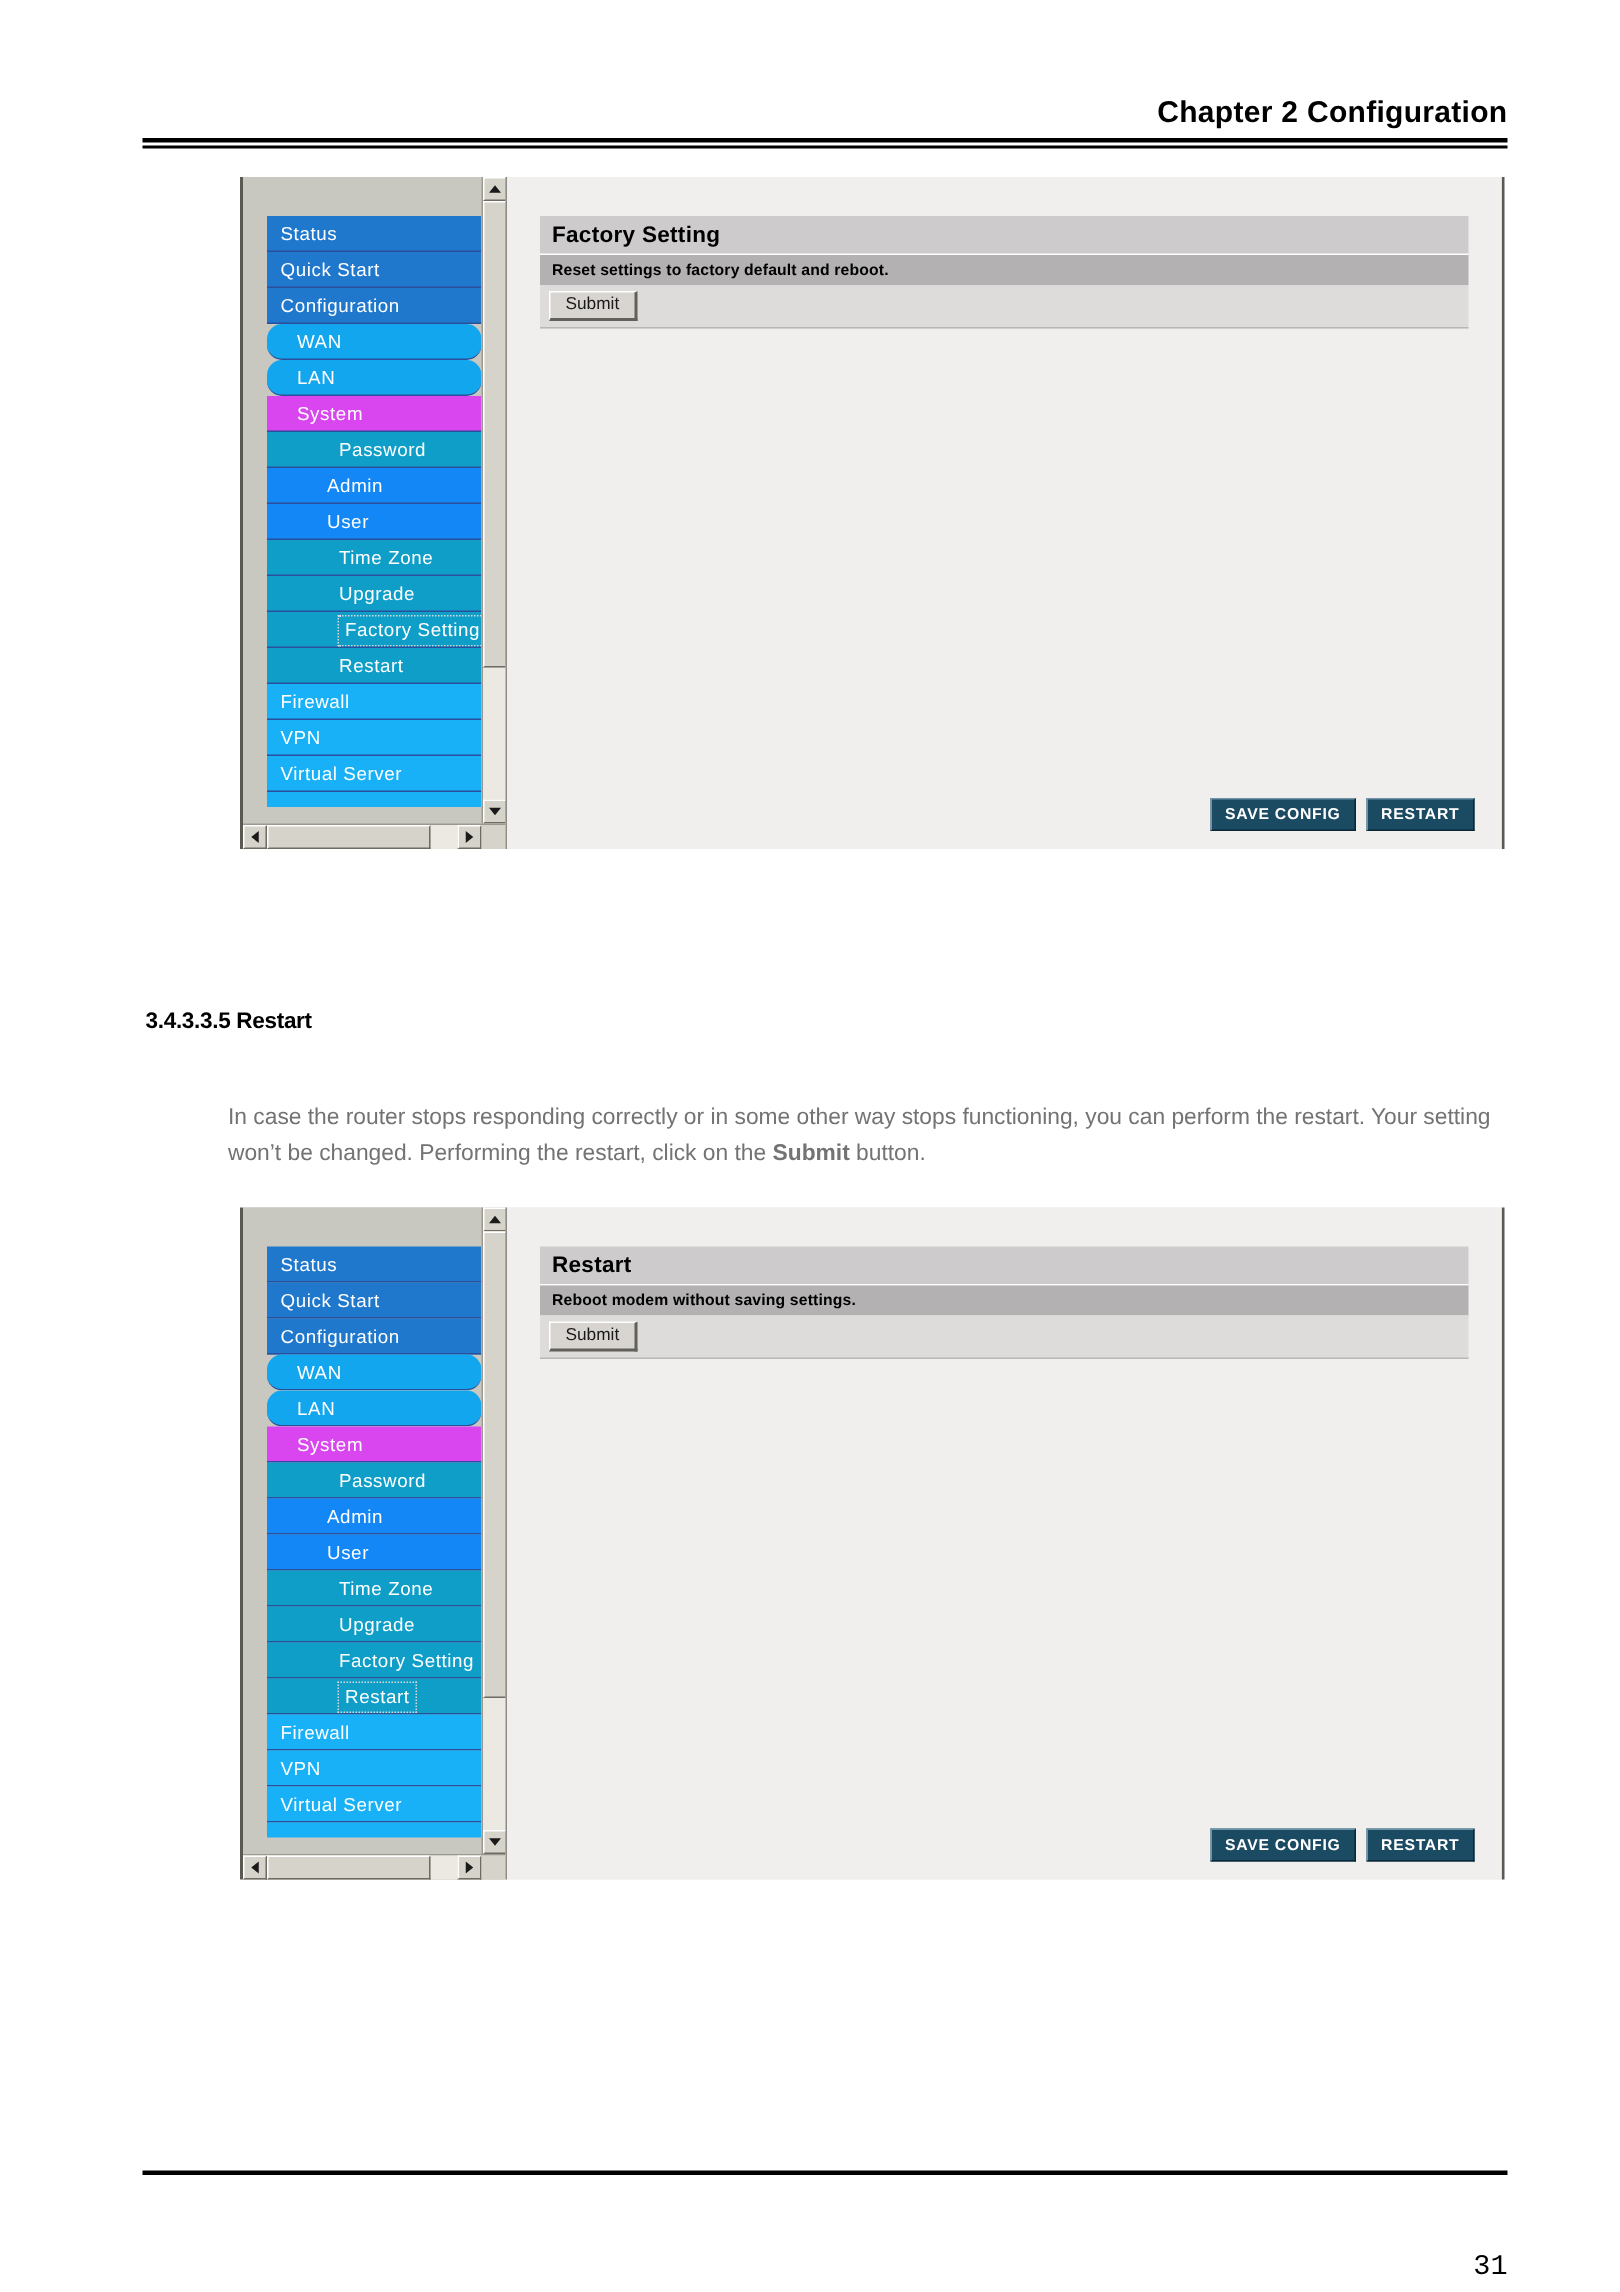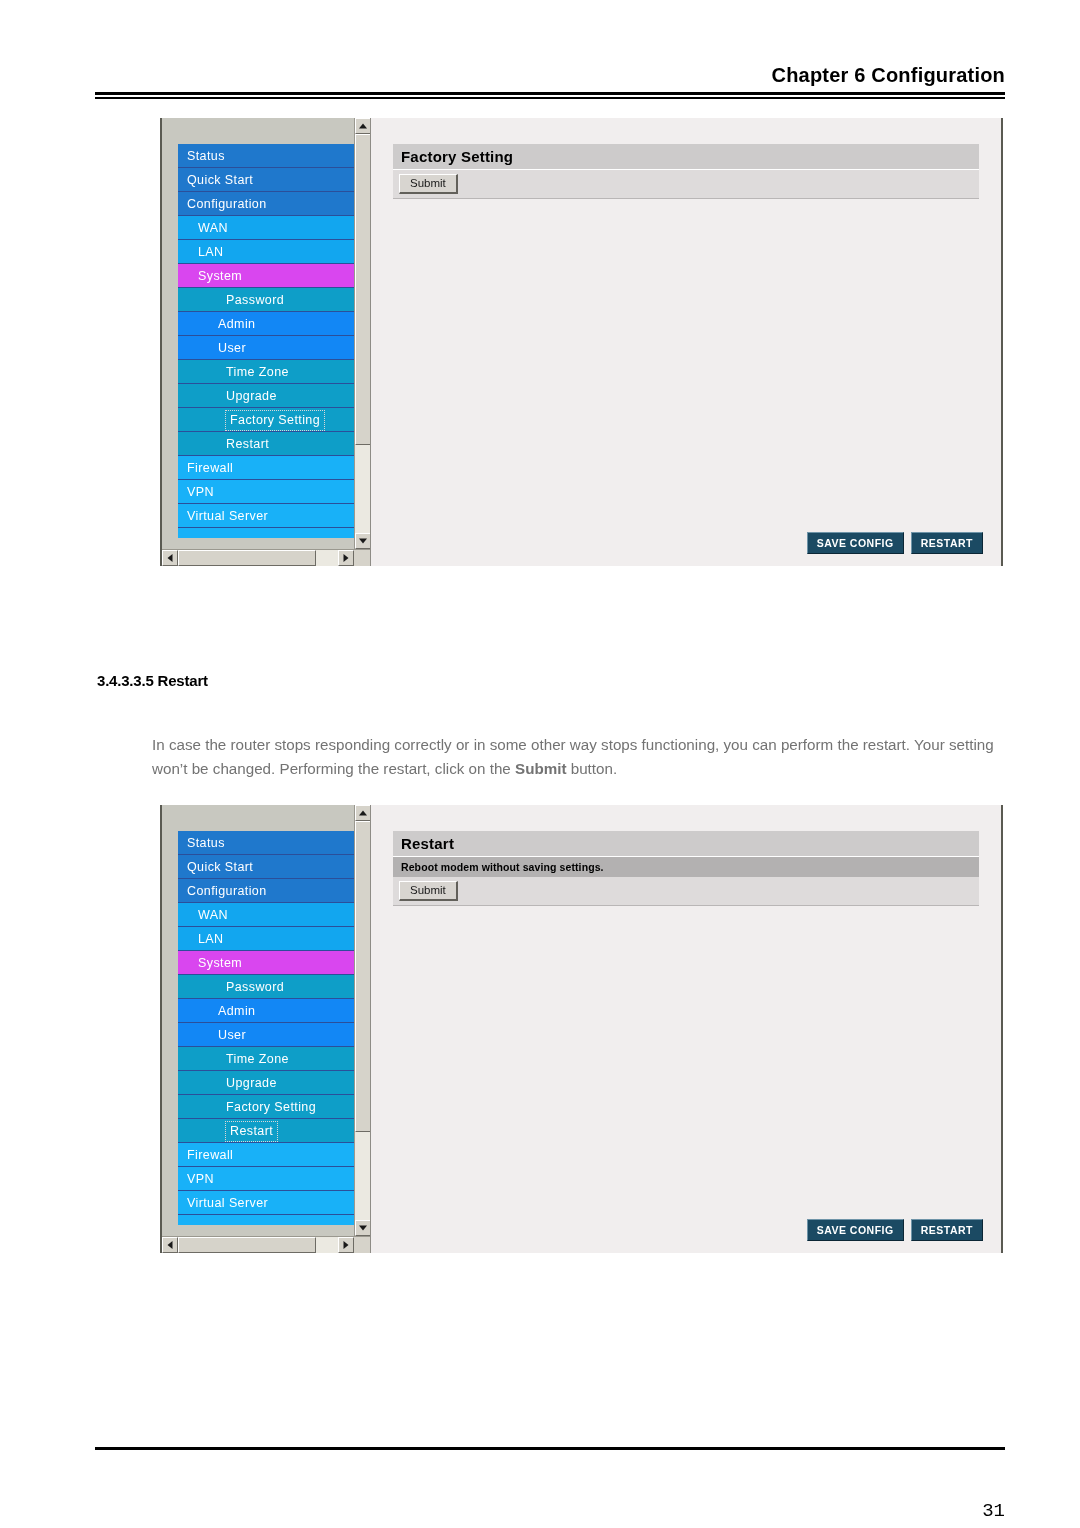--- a/index.html
+++ b/index.html
@@ -52,21 +52,21 @@
   }
   .shot-inner {
     position: absolute;
     inset: 0;
     display: flex;
     background: #f1eeee;
   }
 
   
   .nav-col {
-    width: 208px;
+    width: 175px;
     position: relative;
     background: #c8c8c0;
     flex: none;
     box-sizing: border-box;
   }
   .nav-scrollarea {
     position: absolute;
     left: 0; top: 0; right: 16px; bottom: 17px;
     background: #c8c8c0;
     overflow: hidden;
@@ -82,21 +82,21 @@
     line-height: 24px;
     color: #ffffff;
     font-size: 12.5px;
     letter-spacing: 0.4px;
     border-bottom: 1px solid #2b4f9a;
     box-sizing: border-box;
     white-space: nowrap;
     overflow: hidden;
   }
   .nav-item.lvl0 { background: #1f78cc; padding-left: 9px; }
-  .nav-item.lvl1 { background: #12a6ef; padding-left: 20px; }
+  .nav-item.lvl1 { background: #12a6ef; padding-left: 20px; border-radius: 10px; }
   .nav-item.lvl1b { background: #d946ef; padding-left: 20px; }
   .nav-item.lvl2 { background: #0e9ec8; padding-left: 48px; }
   .nav-item.lvl3 { background: #1287f5; padding-left: 40px; }
   .nav-item.lvl1c { background: #18b1f8; padding-left: 9px; }
   .nav-item.cut { height: 10px; border-bottom: none; }
   .nav-item .focus-box {
     display: inline-block;
     padding: 0 4px;
     outline: 1px dotted #d8d8d8;
     outline-offset: 0px;
@@ -280,21 +280,21 @@
     font-family: Liberation Mono, monospace;
     font-size: 19px;
     color: #000;
     margin-top: 47px;
   }
 </style>
 </head>
 <body>
 
 <div class="page-header">
-  <div class="page-header-title">Chapter 6 Configuration</div>
+  <div class="page-header-title">Chapter 2 Configuration</div>
   <div class="rule-thick"></div>
   <div class="rule-thin"></div>
 </div>
 
 <div class="shot" id="shot-factory" style="left:160px; top:118px; width:843px; height:448px;">
   <div class="shot-inner">
 
     <div class="nav-col">
       <div class="nav-scrollarea">
         <div class="nav-list" id="nav-list-1">
@@ -340,20 +340,21 @@
         <div class="sb-btn hsb-right">
           <span class="arrow arrow-right"></span>
         </div>
         <div class="hsb-corner"></div>
       </div>
     </div>
 
     <div class="content-col">
       <div class="panel">
         <div class="panel-title">Factory Setting</div>
+        <div class="panel-desc">Reset settings to factory default and reboot.</div>
         <div class="panel-actions">
           <span class="btn-3d">Submit</span>
         </div>
       </div>
 
       <div class="bottom-buttons">
         <span class="nav-btn">SAVE CONFIG</span>
         <span class="nav-btn">RESTART</span>
       </div>
     </div>

